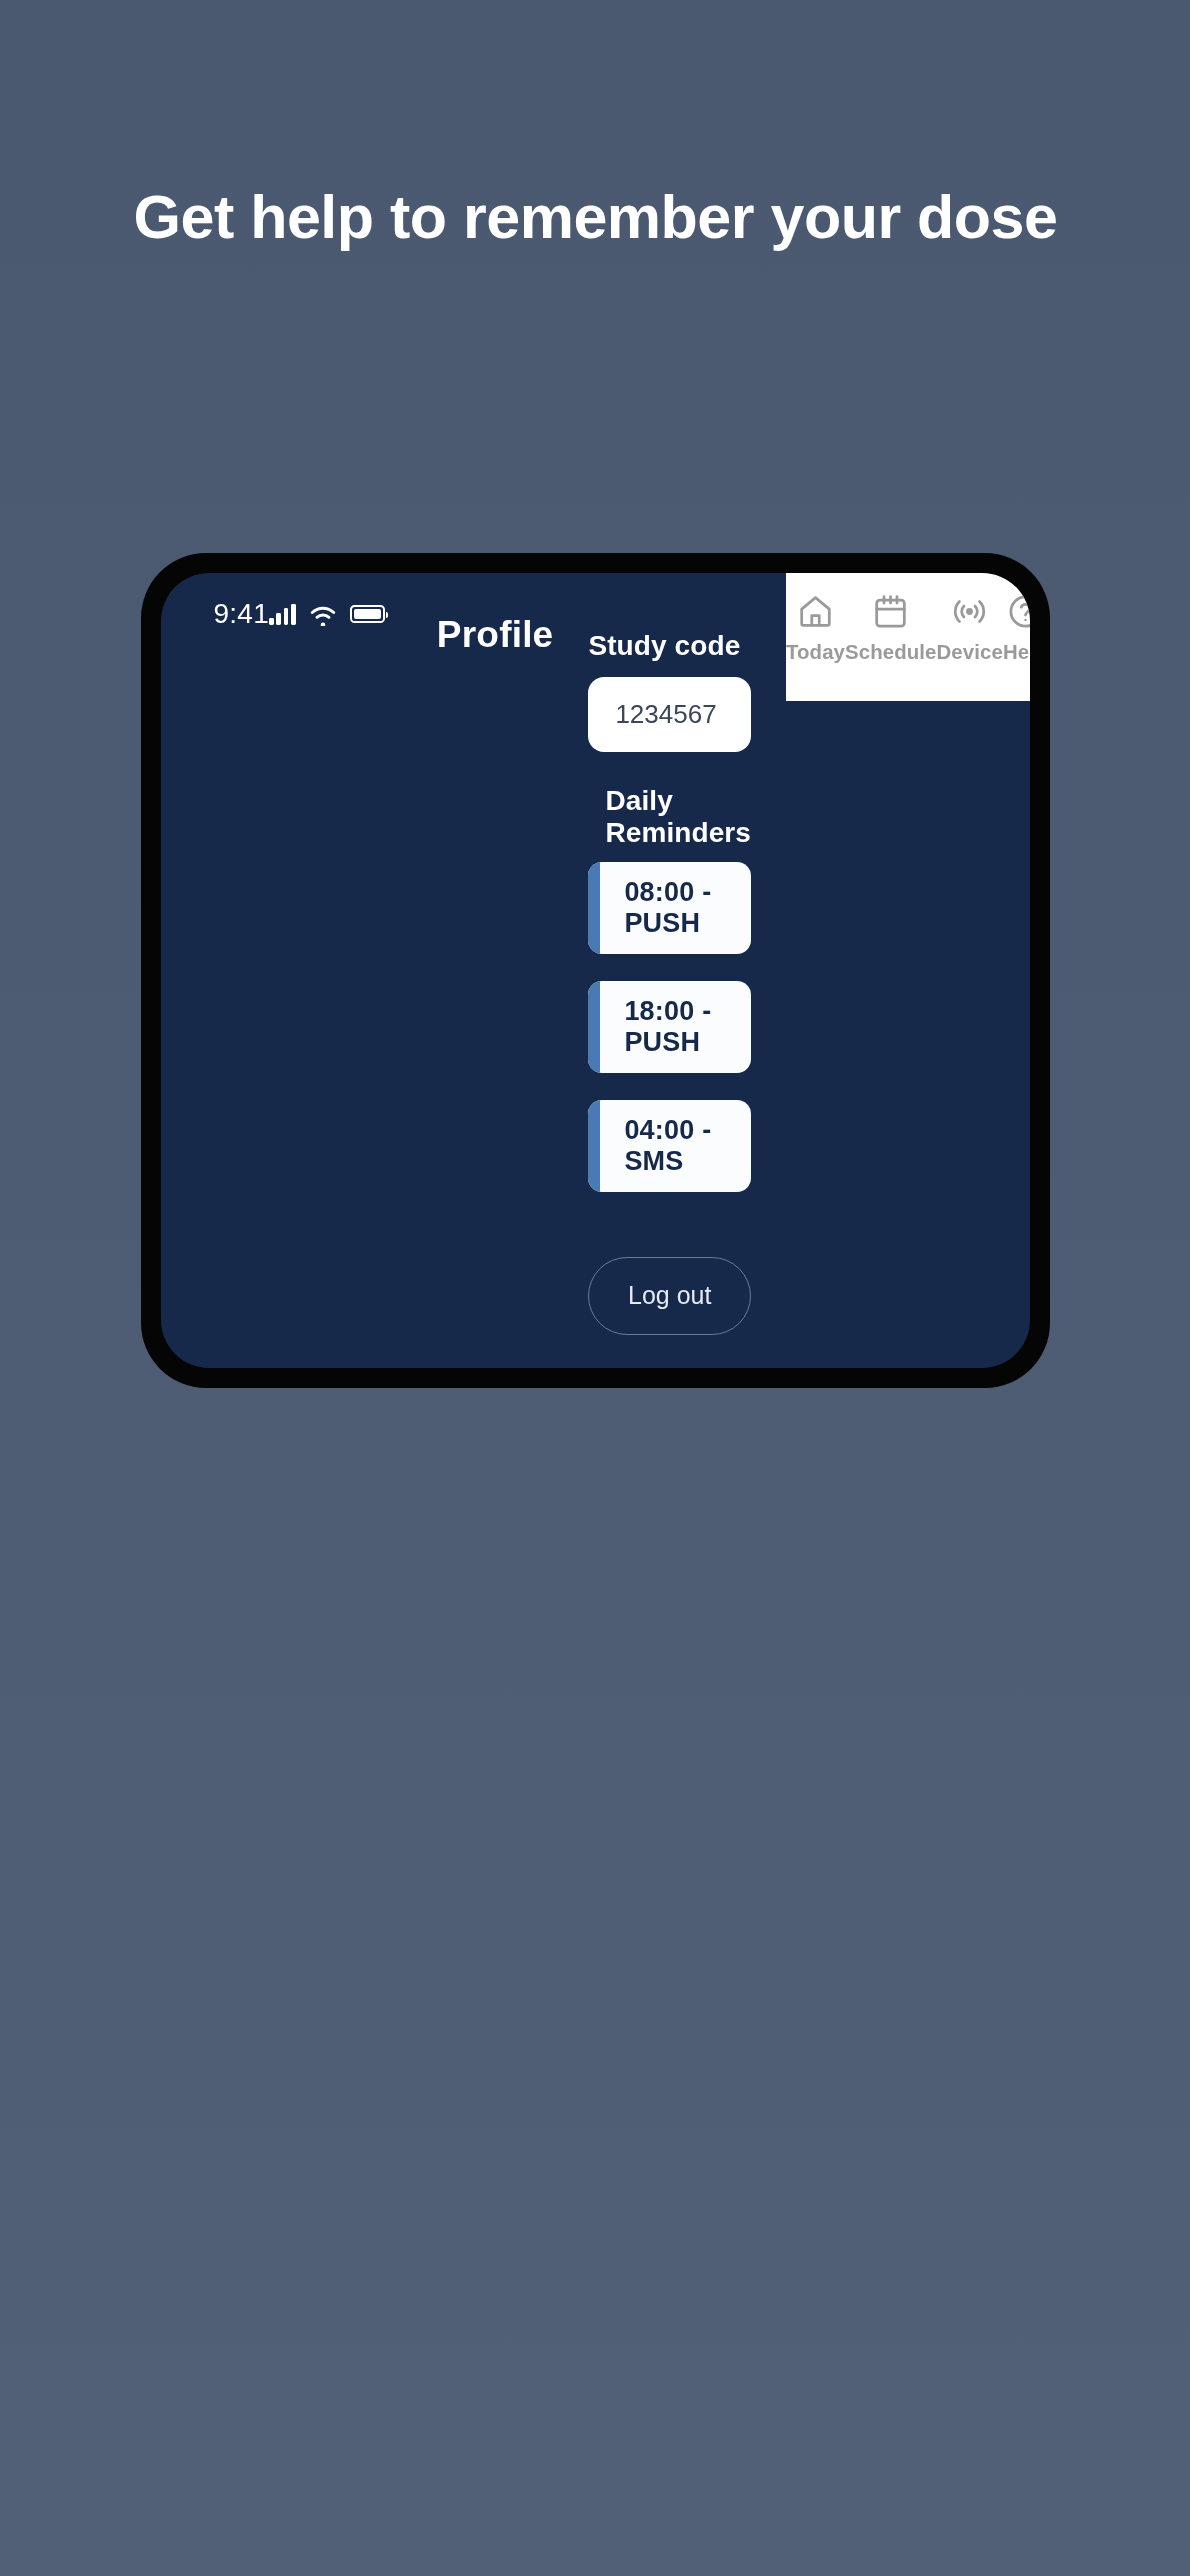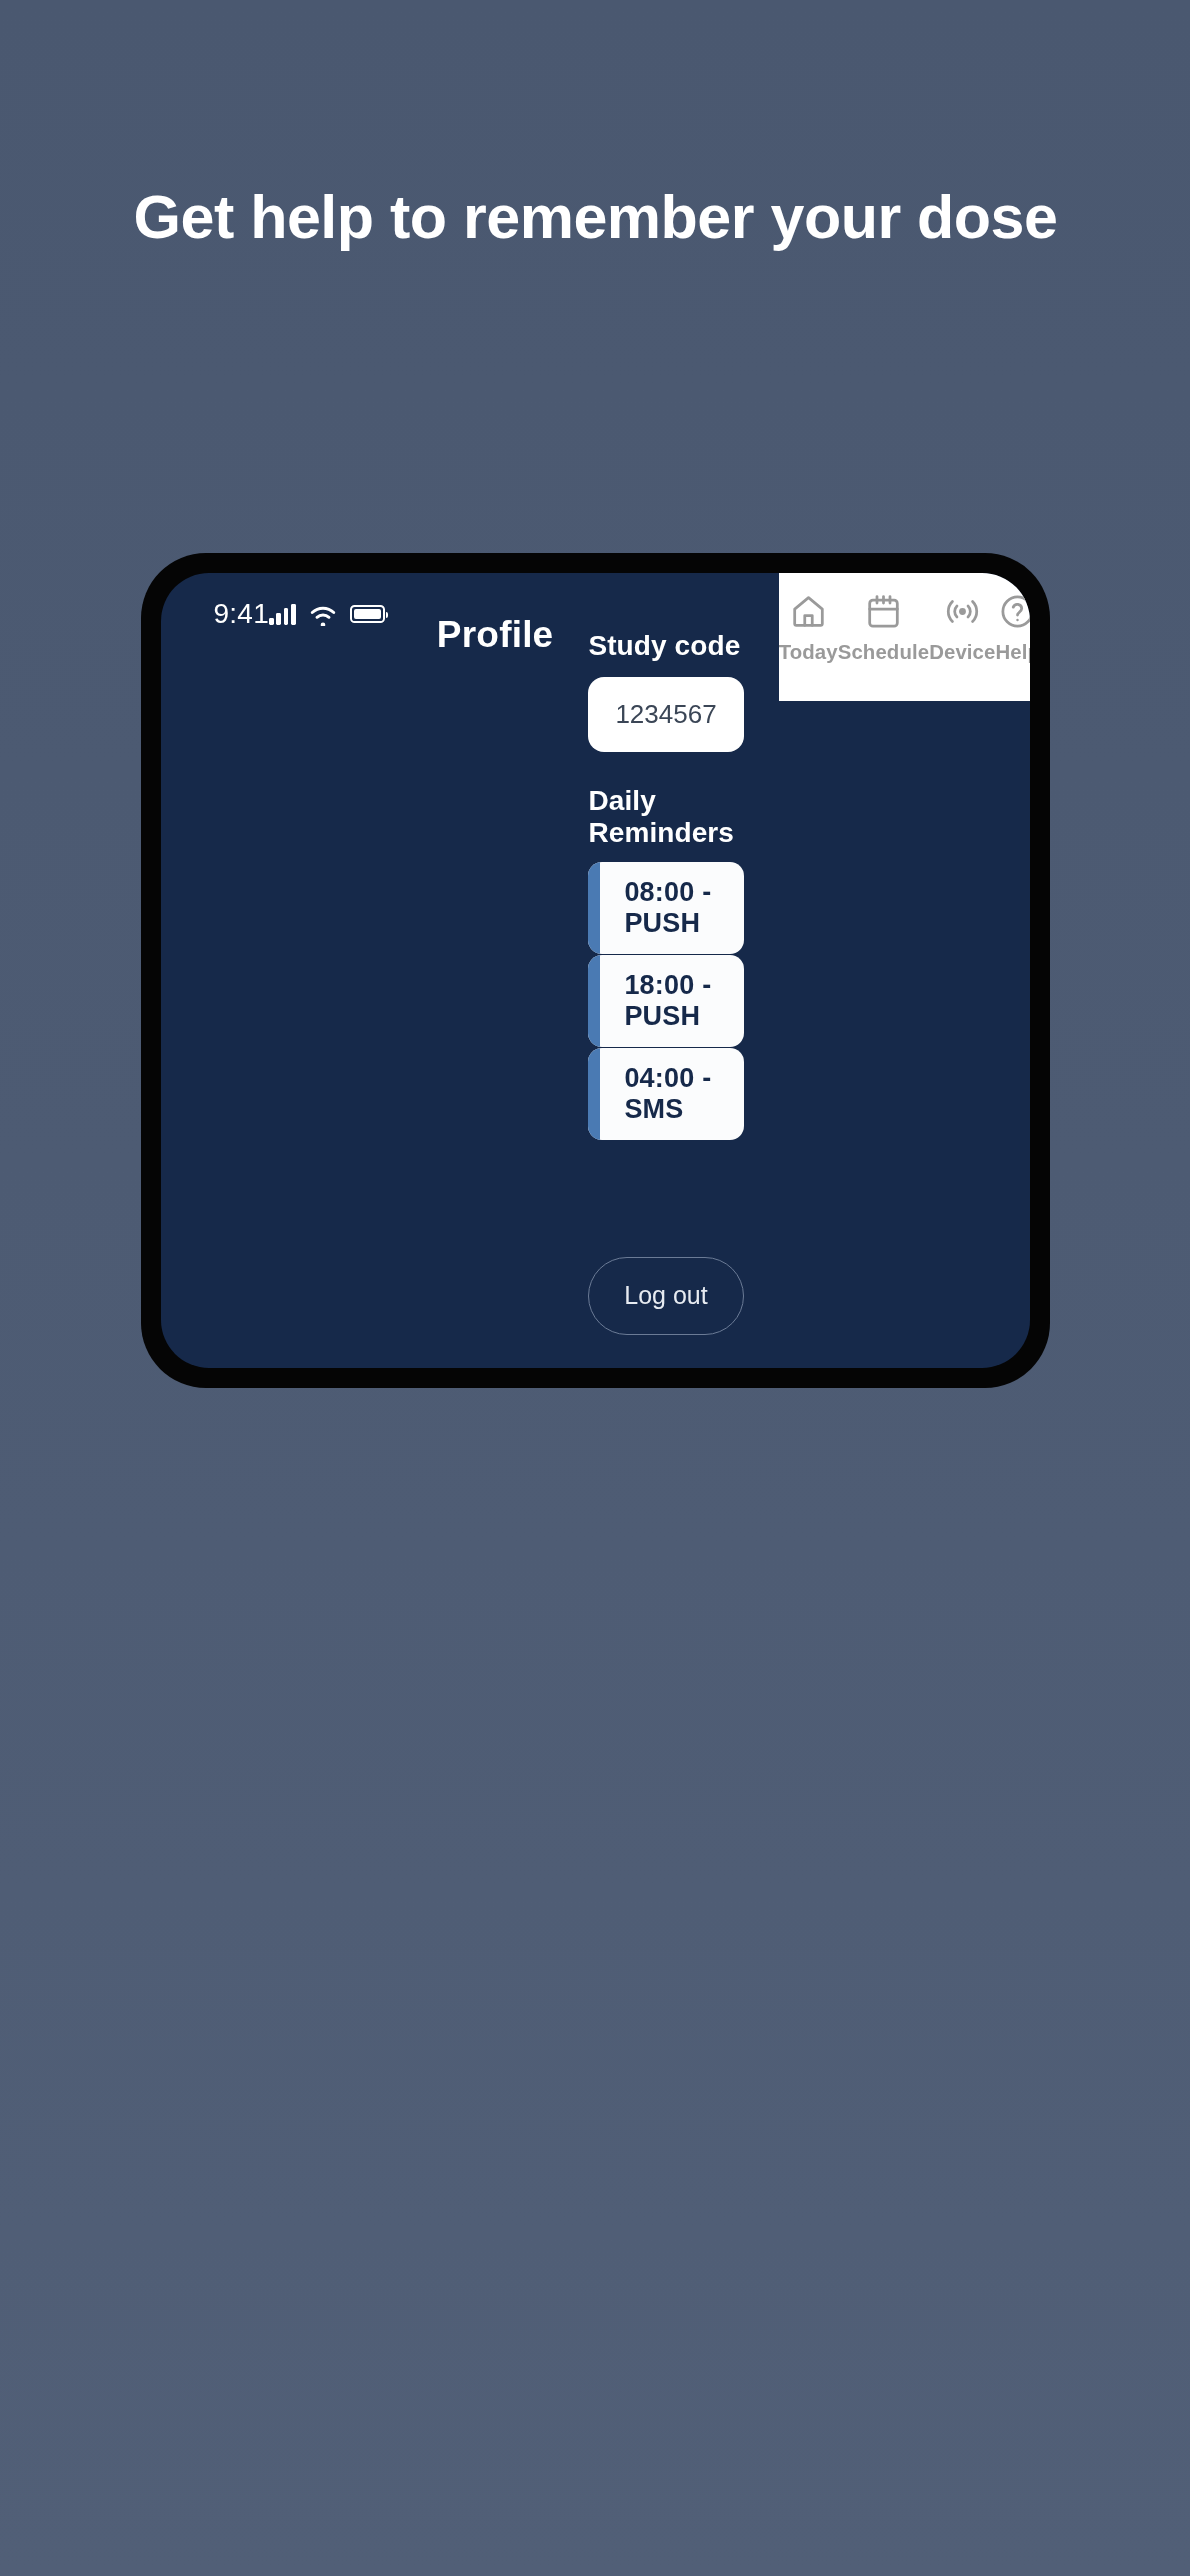--- a/index.html
+++ b/index.html
@@ -101,34 +101,34 @@
   }
 
   .section-label {
     color:#ffffff;
     font-size:28px;
     font-weight:bold;
     margin-top:57px;
     margin-bottom:15px;
     letter-spacing:0.1px;
   }
-  .section-label.tight { margin-top:33px; margin-bottom:13px; }
+  .section-label.tight { margin-top:33px; margin-bottom:13px;margin-left:17px; }
 
   .text-field {
     background:#ffffff;
     border-radius:16px;
     height:75px;
     display:flex;
     align-items:center;
     padding:0 27px;
     font-size:26px;
     color:#3b4656;
   }
 
-  .reminder-list { display:flex; flex-direction:column; gap:1px; }
+  .reminder-list { display:flex; flex-direction:column; gap:27px; }
   .reminder-card {
     background:#fbfcfd;
     border-radius:14px;
     height:92px;
     display:flex;
     align-items:center;
     overflow:hidden;
     position:relative;
   }
   .reminder-accent {

